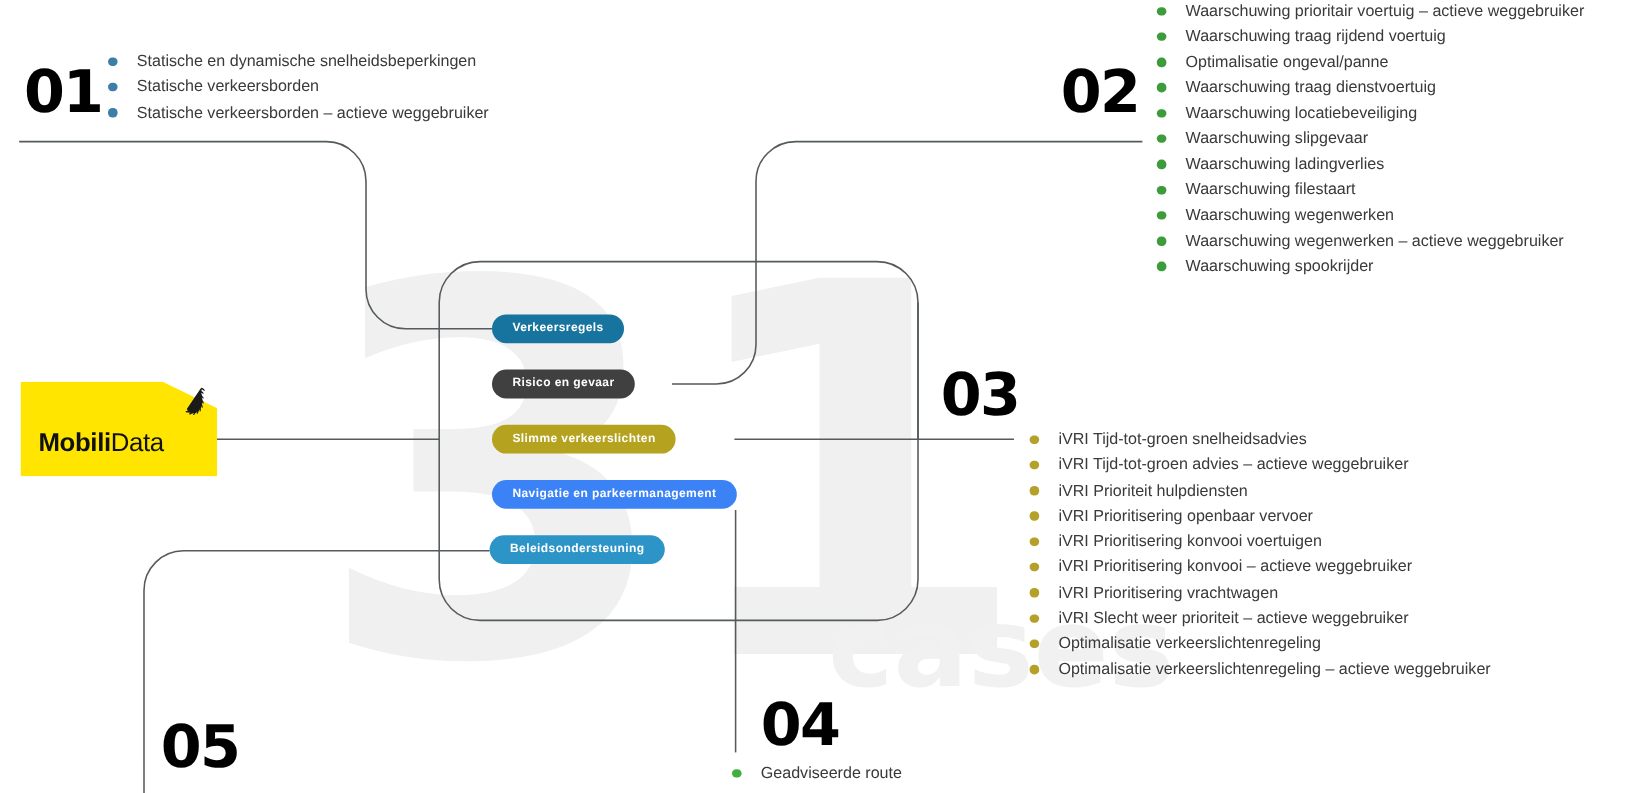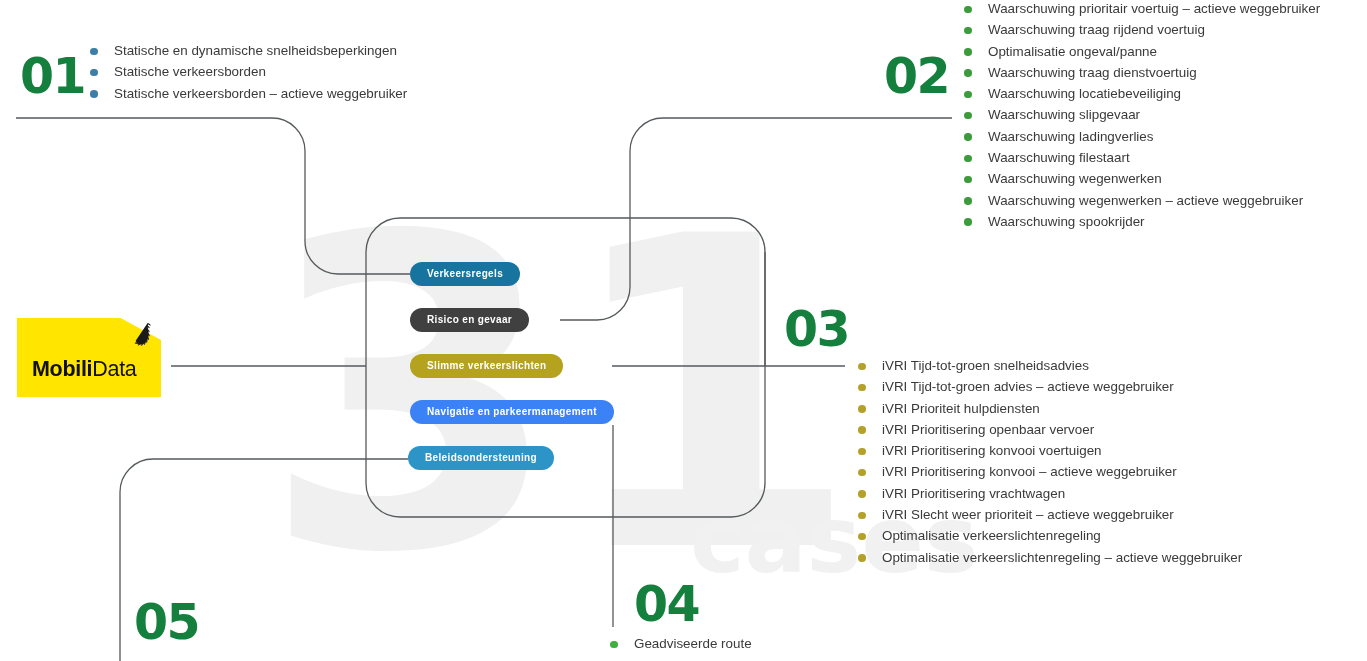--- a/index.html
+++ b/index.html
@@ -52,21 +52,21 @@
     fill: none;
     stroke: #555a5c;
     stroke-width: 1.3;
   }
 
   
   #logo-block {
     position: absolute;
     left: 17px;
     top: 318px;
-    width: 144px;
+    width: 164px;
     height: 79px;
     z-index: 3;
   }
   #logo-shape {
     position: absolute;
     inset: 0;
     background: #ffe500;
     clip-path: polygon(0 0, 72% 0, 100% 28%, 100% 100%, 0 100%);
   }
   #logo-lion {
@@ -105,21 +105,21 @@
     box-sizing: border-box;
   }
 
   
   .bignum {
     position: absolute;
     z-index: 4;
     font-family: "DejaVu Sans", sans-serif;
     font-weight: bold;
     font-size: 49px;
-    color: #15803d;
+    color: #000000;
     letter-spacing: -1.5px;
     line-height: 1;
     white-space: nowrap;
   }
 
   
   .blist {
     position: absolute;
     z-index: 3;
     margin: 0;

